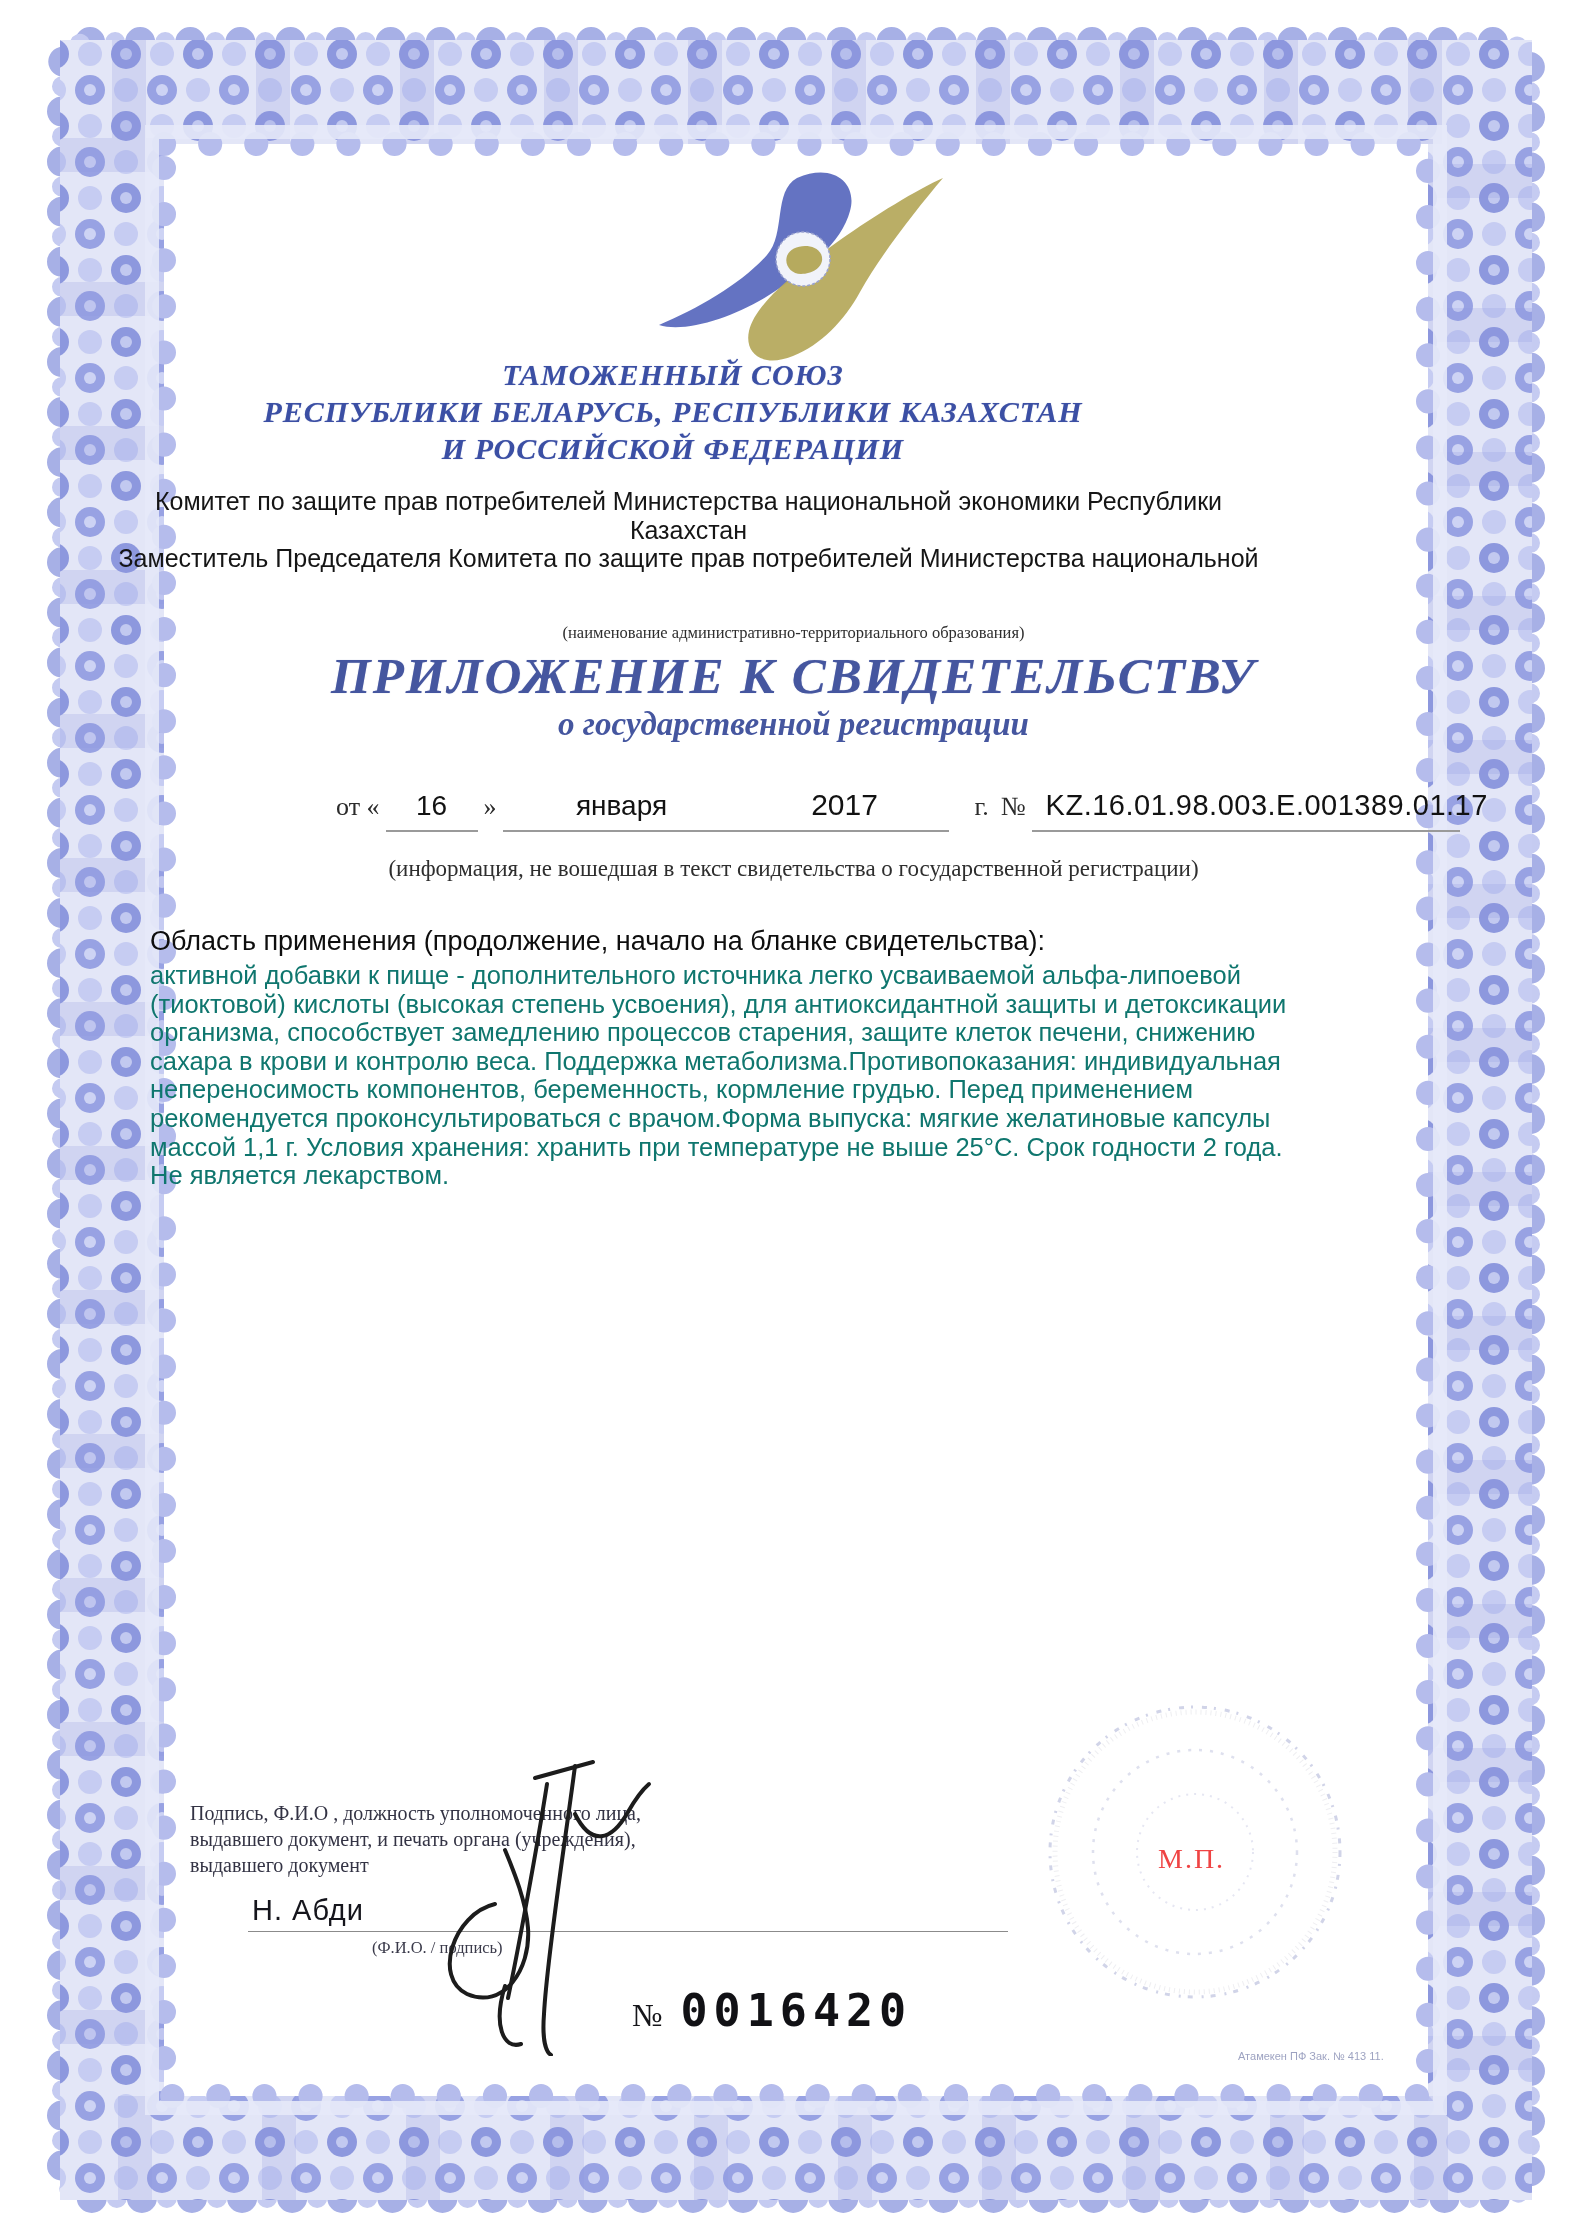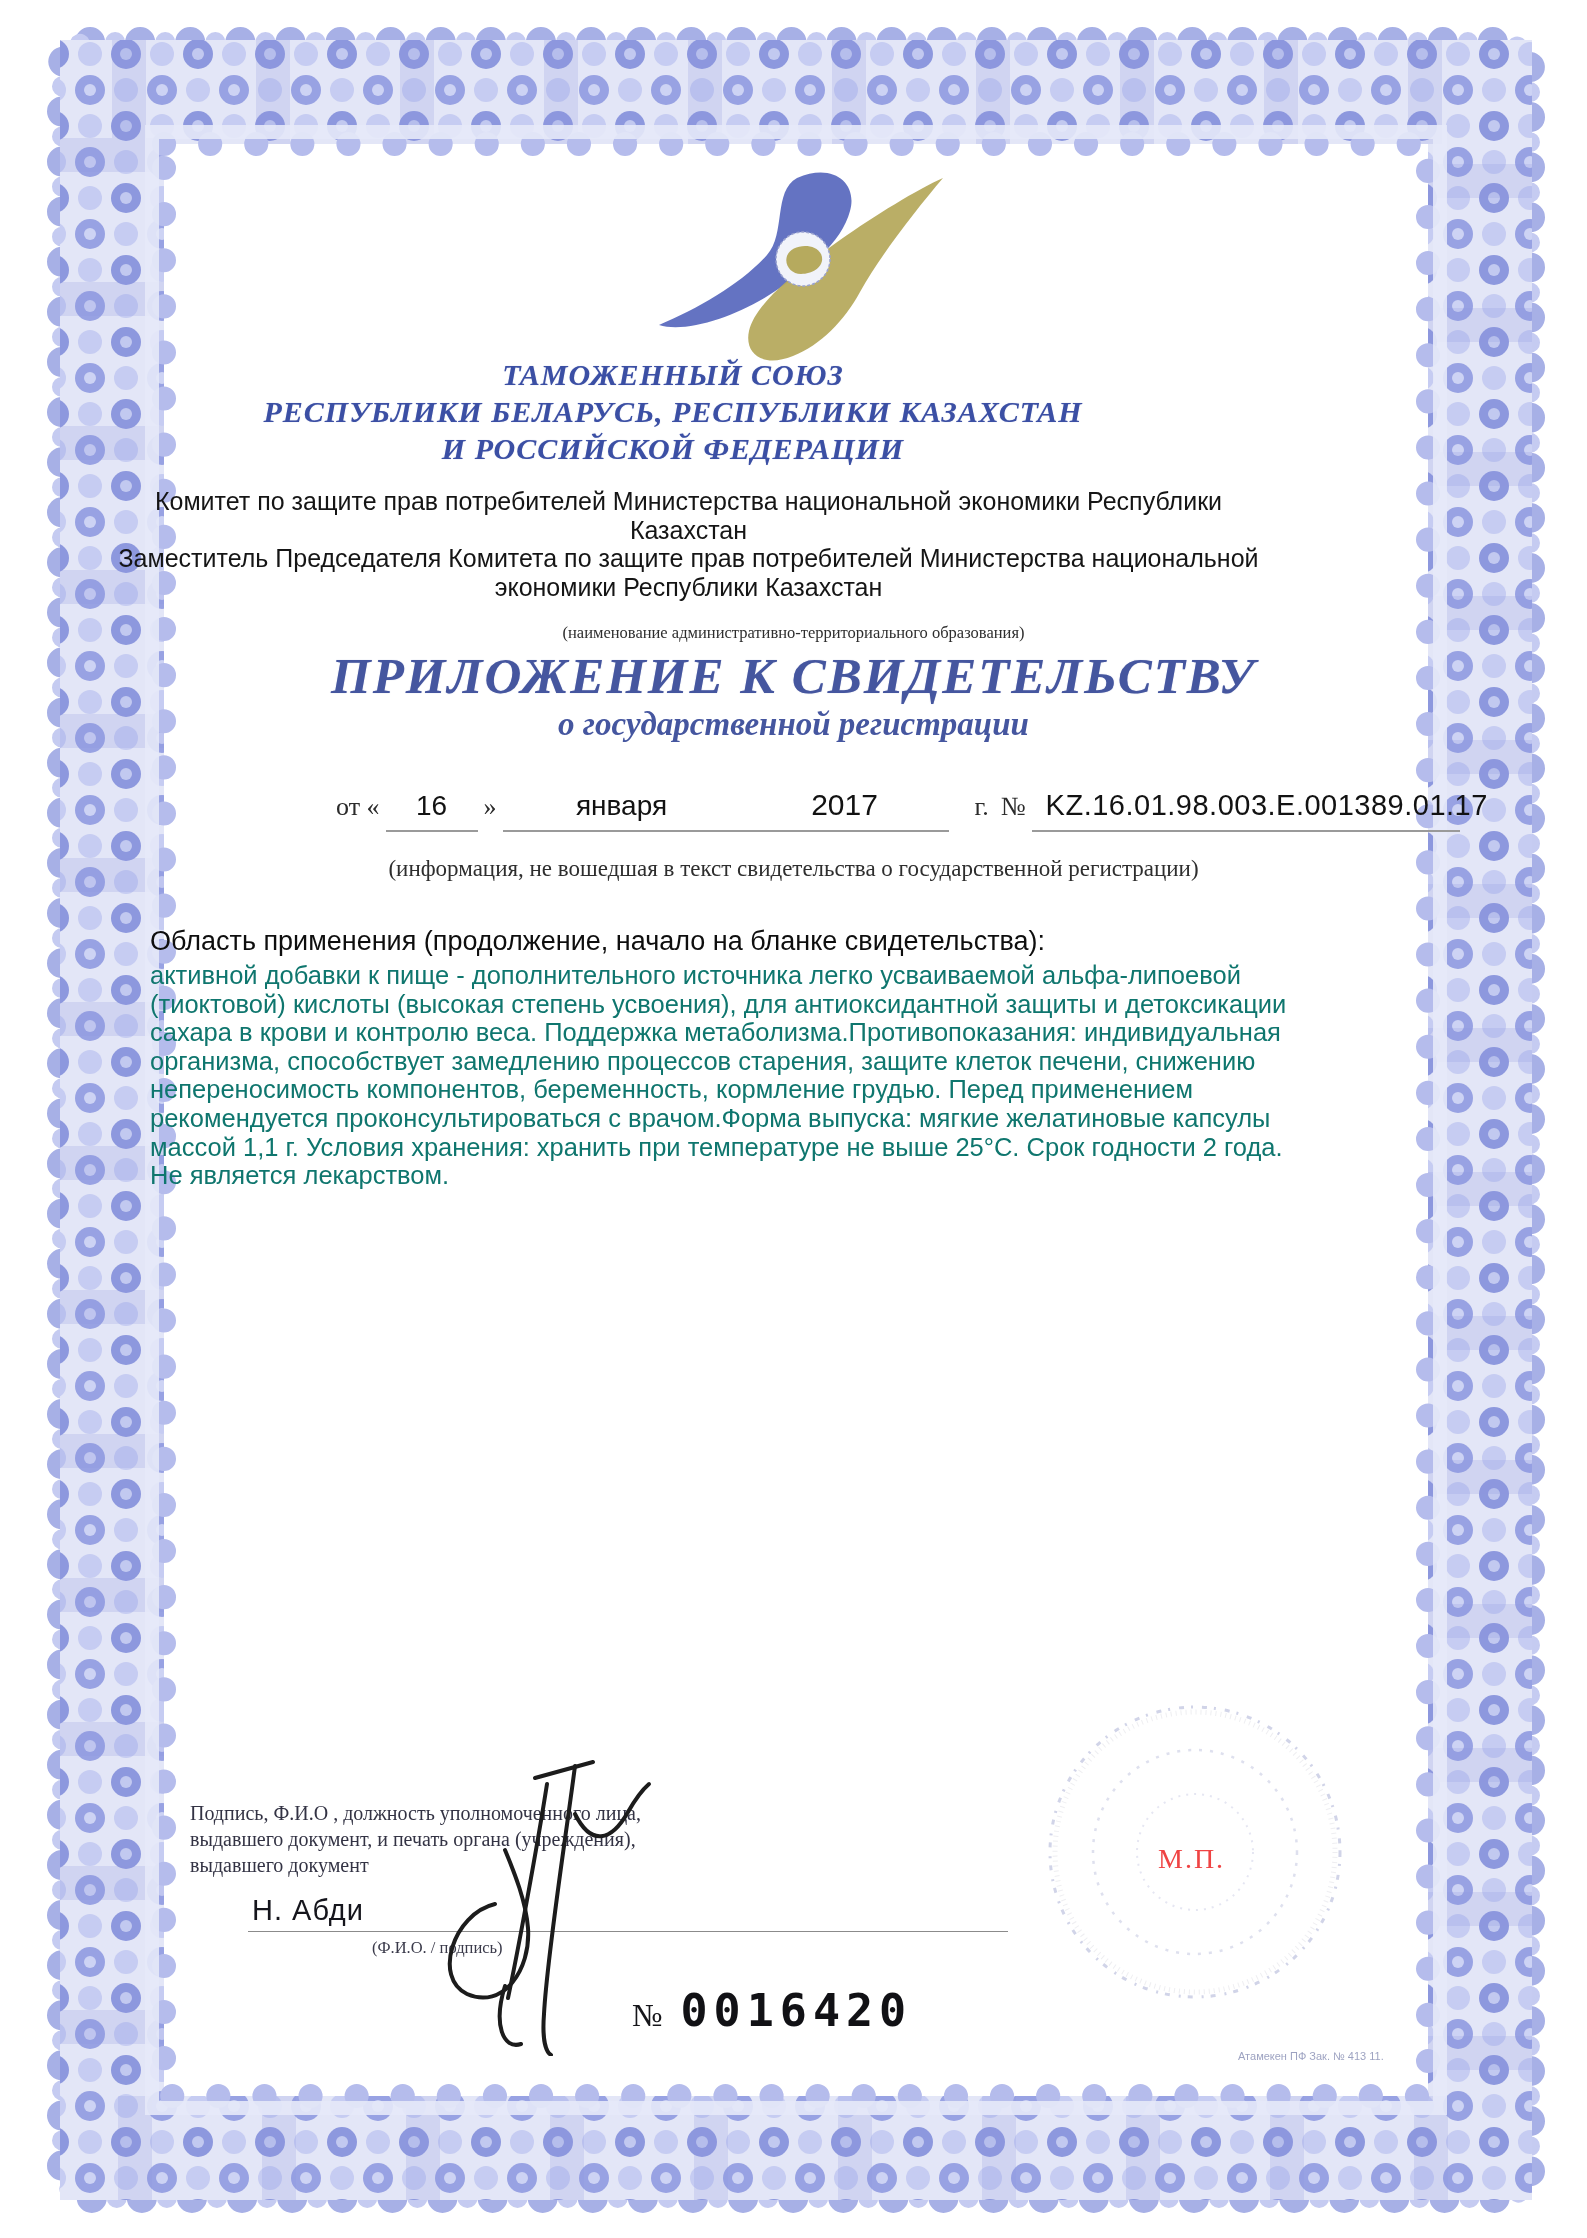--- a/index.html
+++ b/index.html
@@ -174,21 +174,20 @@
   <div class="abs union-title">
       <div>ТАМОЖЕННЫЙ СОЮЗ</div>
       <div>РЕСПУБЛИКИ БЕЛАРУСЬ, РЕСПУБЛИКИ КАЗАХСТАН</div>
       <div>И РОССИЙСКОЙ ФЕДЕРАЦИИ</div>
     </div>
 
   <div class="abs authority">
       <div>Комитет по защите прав потребителей Министерства национальной экономики Республики</div>
       <div>Казахстан</div>
       <div>Заместитель Председателя Комитета по защите прав потребителей Министерства национальной</div>
-      <div>экономики Республики Казахстан</div>
     </div>
   <div class="abs caption" style="top:623px;">(наименование административно-территориального образования)</div>
 
   <div class="abs main-title">ПРИЛОЖЕНИЕ К СВИДЕТЕЛЬСТВУ</div>
   <div class="abs sub-title">о государственной регистрации</div>
 
   <div class="abs date-row">
     <span class="lbl">от «</span>
     <span class="val day">16</span>
     <span class="lbl">»</span>
@@ -197,22 +196,22 @@
     <span class="lbl" style="padding-left:26px;">г.</span>
     <span class="lbl">№</span>
     <span class="val number">KZ.16.01.98.003.Е.001389.01.17</span>
   </div>
   <div class="abs caption" style="top:856px;font-size:23px;">(информация, не вошедшая в текст свидетельства о государственной регистрации)</div>
 
   <div class="abs body-heading">Область применения (продолжение, начало на бланке свидетельства):</div>
   <div class="abs body-text">
       <div>активной добавки к пище - дополнительного источника легко усваиваемой альфа-липоевой</div>
       <div>(тиоктовой) кислоты (высокая степень усвоения), для антиоксидантной защиты и детоксикации</div>
+      <div>организма, способствует замедлению процессов старения, защите клеток печени, снижению</div>
       <div>сахара в крови и контролю веса. Поддержка метаболизма.Противопоказания: индивидуальная</div>
-      <div>организма, способствует замедлению процессов старения, защите клеток печени, снижению</div>
       <div>непереносимость компонентов, беременность, кормление грудью. Перед применением</div>
       <div>рекомендуется проконсультироваться с врачом.Форма выпуска: мягкие желатиновые капсулы</div>
       <div>массой 1,1 г. Условия хранения: хранить при температуре не выше 25°С. Срок годности 2 года.</div>
       <div>Не является лекарством.</div>
     </div>
 
   <div class="abs sig-label">
       <div>Подпись, Ф.И.О ,  должность уполномоченного лица,</div>
       <div>выдавшего документ, и печать органа (учреждения),</div>
       <div>выдавшего документ</div>

